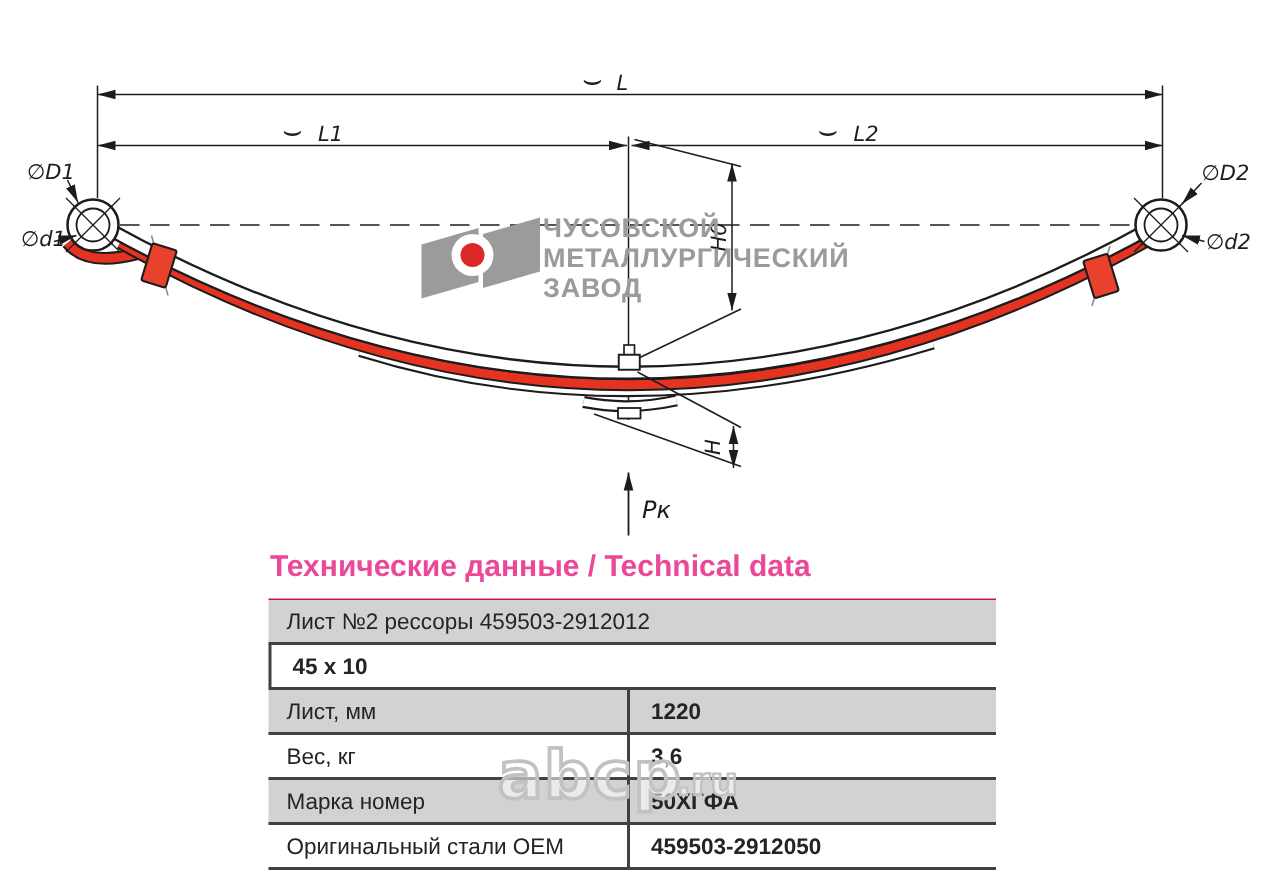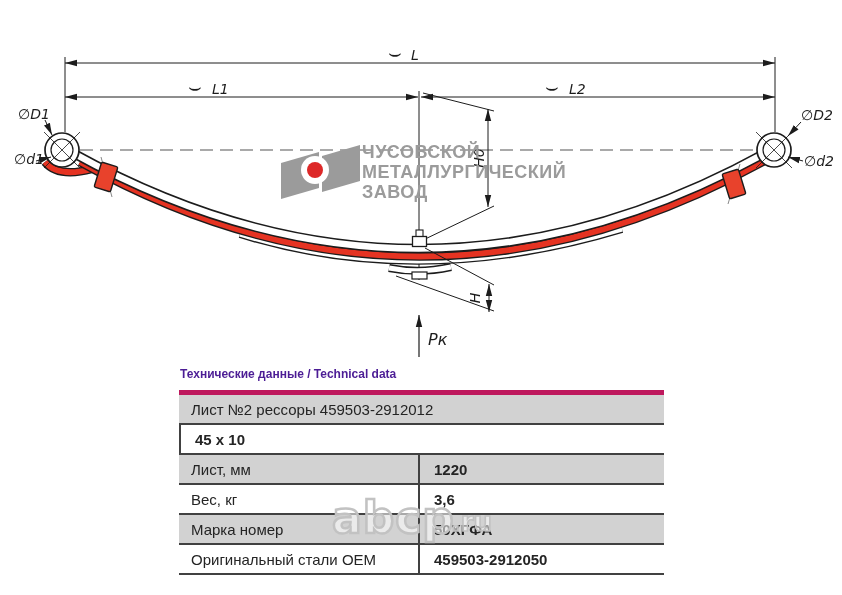--- a/index.html
+++ b/index.html
@@ -7,24 +7,24 @@
     position:relative;width:842px;height:595px;background:#ffffff;
     font-family:"Liberation Sans", sans-serif;overflow:hidden;
   }
   svg text{font-family:"DejaVu Sans", sans-serif;}
   .dim-label{font-style:italic;font-size:14px;fill:#1c1c1c;}
   .arc-sym{font-size:21px;fill:#1c1c1c;}
   .logo-text{font-family:"Liberation Sans", sans-serif;font-weight:bold;fill:#9b9b9b;letter-spacing:0.5px;font-size:18px;}
 
   .table-wrap{position:absolute;left:179px;top:367px;width:485px;}
   .table-title{
-    font-size:12px;font-weight:bold;color:#4c1d95;margin:0 0 9px 1px;
+    font-size:20px;font-weight:bold;color:#ec4899;margin:0 0 9px 1px;
     font-family:"Liberation Sans", sans-serif;
   }
-  .ttable{border-top:5px solid #be185d;}
+  .ttable{border-top:1px solid #be185d;}
   .trow{display:flex;align-items:stretch;height:28px;border-bottom:2px solid #414141;
         font-size:15px;color:#242424;background:#ffffff;}
   .trow.gray{background:#d2d2d2;}
   .cell{display:flex;align-items:center;}
   .cell-full{padding-left:12px;flex:1;}
   .cell-label{flex:0 0 227px;padding-left:12px;}
   .cell-value{flex:1;padding-left:14px;border-left:2px solid #414141;font-weight:bold;}
 
   .watermark{
     position:absolute;left:332px;top:492px;z-index:5;pointer-events:none;

